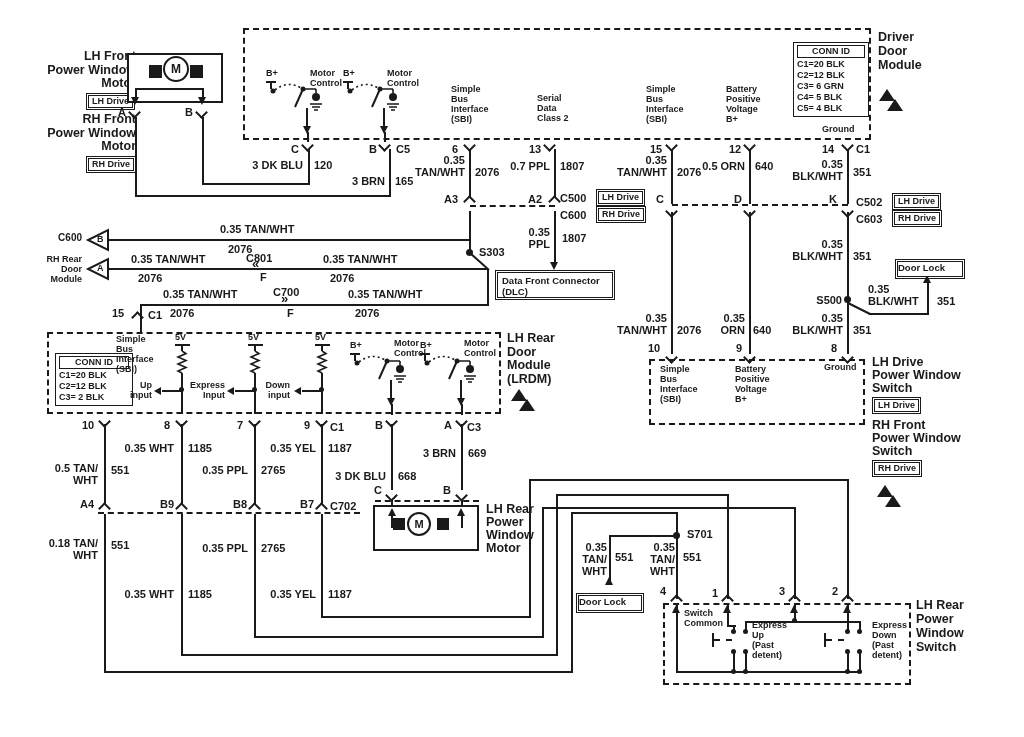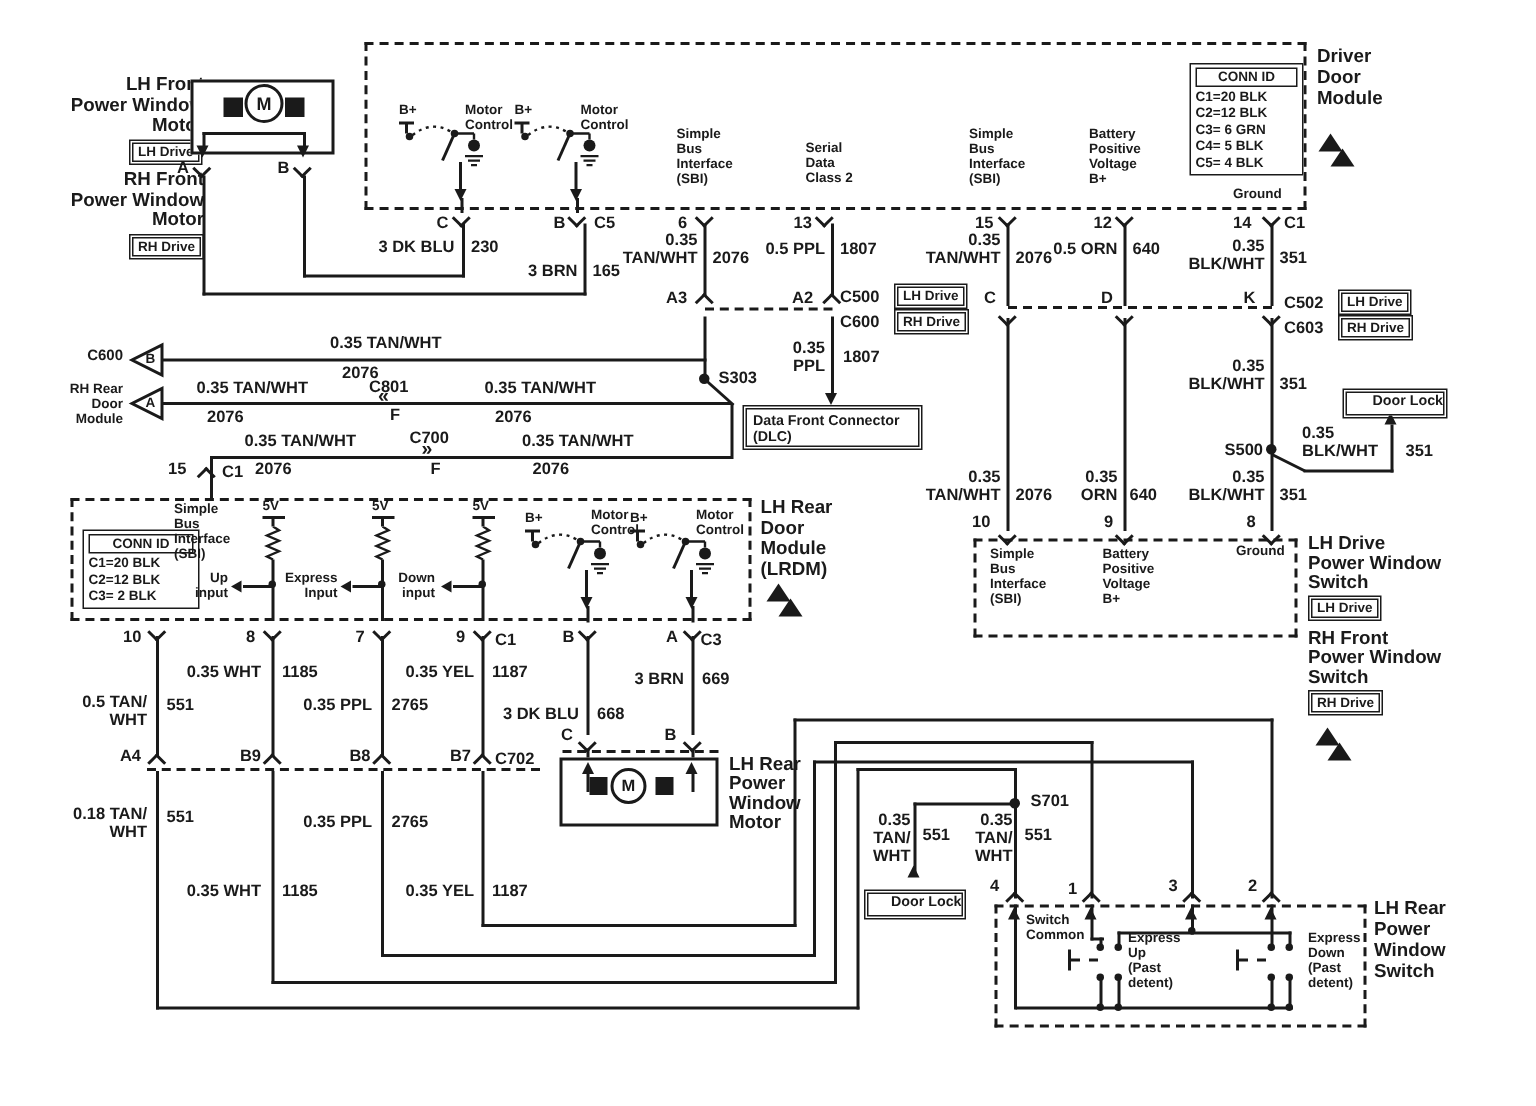--- a/index.html
+++ b/index.html
@@ -14,21 +14,21 @@
   .dot{width:7px;height:7px;border-radius:50%;background:#1a1a1a}
   .dot5{width:5px;height:5px;border-radius:50%;background:#1a1a1a}
   .au{width:0;height:0;border-left:4.5px solid transparent;border-right:4.5px solid transparent;border-bottom:8px solid #1a1a1a;background:none}
   .ad{width:0;height:0;border-left:4.5px solid transparent;border-right:4.5px solid transparent;border-top:8px solid #1a1a1a;background:none}
   .al{width:0;height:0;border-top:4px solid transparent;border-bottom:4px solid transparent;border-right:7px solid #1a1a1a;background:none}
   .lbl{position:absolute;font-weight:bold;white-space:pre-line;line-height:12px;font-size:11px;color:#1a1a1a}
   .tr{text-align:right}
   .sm{font-size:9px;line-height:10px}
   .t{font-size:12.5px;line-height:13.5px}
   .tag{position:absolute;font-size:9px;font-weight:bold;line-height:11px;padding:0 3px;border:1.3px solid #1a1a1a;outline:1px solid #1a1a1a;outline-offset:1px;background:#fff;white-space:nowrap}
-  .dbox{position:absolute;border:1.5px solid #1a1a1a;outline:1.2px solid #1a1a1a;outline-offset:1px;background:#fff;text-align:right;font-weight:bold;font-size:9.5px;line-height:11px;white-space:pre-line}
+  .dbox{position:absolute;border:1.5px solid #1a1a1a;outline:1.2px solid #1a1a1a;outline-offset:1px;background:#fff;text-align:left;font-weight:bold;font-size:9.5px;line-height:11px;white-space:pre-line}
   .modbox{position:absolute;border:2.2px dashed #1a1a1a;background:none}
   .sbox{position:absolute;border:2.5px solid #1a1a1a;background:#fff}
   .blk{background:#1a1a1a}
   .mcirc{position:absolute;border:2.5px solid #1a1a1a;border-radius:50%;text-align:center;font-weight:bold;background:#fff}
   .connid{position:absolute;border:1.6px solid #1a1a1a;background:#fff;padding:2px 3px}
   .connid .ttl{border:1.2px solid #1a1a1a;text-align:center;font-size:9px;font-weight:bold;line-height:11px;margin-bottom:1px;padding:0 2px}
   .connid .row{font-size:9px;font-weight:bold;line-height:11px;white-space:nowrap}
   svg{position:absolute}
 </style>
 </head>
@@ -148,27 +148,27 @@
   <span class="lbl" style="left:856px;top:143px">C1</span>
 
   <i class="ln" style="left:308px;top:149px;width:2px;height:36px"></i>
   <i class="ln" style="left:389px;top:149px;width:2px;height:48px"></i>
   <i class="ln" style="left:469px;top:149px;width:2px;height:48px"></i>
   <i class="ln" style="left:554px;top:149px;width:2px;height:48px"></i>
   <i class="ln" style="left:671px;top:149px;width:2px;height:55px"></i>
   <i class="ln" style="left:749px;top:149px;width:2px;height:55px"></i>
   <i class="ln" style="left:847px;top:149px;width:2px;height:55px"></i>
   <span class="lbl tr" style="left:243px;top:159px;width:60px">3 DK BLU</span>
-  <span class="lbl" style="left:314px;top:159px">230</span>
+  <span class="lbl" style="left:314px;top:159px">120</span>
   <span class="lbl tr" style="left:335px;top:175px;width:50px">3 BRN</span>
   <span class="lbl" style="left:395px;top:175px">165</span>
   <span class="lbl tr" style="left:408px;top:154px;width:57px">0.35
 TAN/WHT</span>
   <span class="lbl" style="left:475px;top:166px">2076</span>
-  <span class="lbl tr" style="left:498px;top:160px;width:52px">0.5 PPL</span>
+  <span class="lbl tr" style="left:498px;top:160px;width:52px">0.7 PPL</span>
   <span class="lbl" style="left:560px;top:160px">1807</span>
   <span class="lbl tr" style="left:610px;top:154px;width:57px">0.35
 TAN/WHT</span>
   <span class="lbl" style="left:677px;top:166px">2076</span>
   <span class="lbl tr" style="left:691px;top:160px;width:54px">0.5 ORN</span>
   <span class="lbl" style="left:755px;top:160px">640</span>
   <span class="lbl tr" style="left:784px;top:158px;width:59px">0.35
 BLK/WHT</span>
   <span class="lbl" style="left:853px;top:166px">351</span>
 

